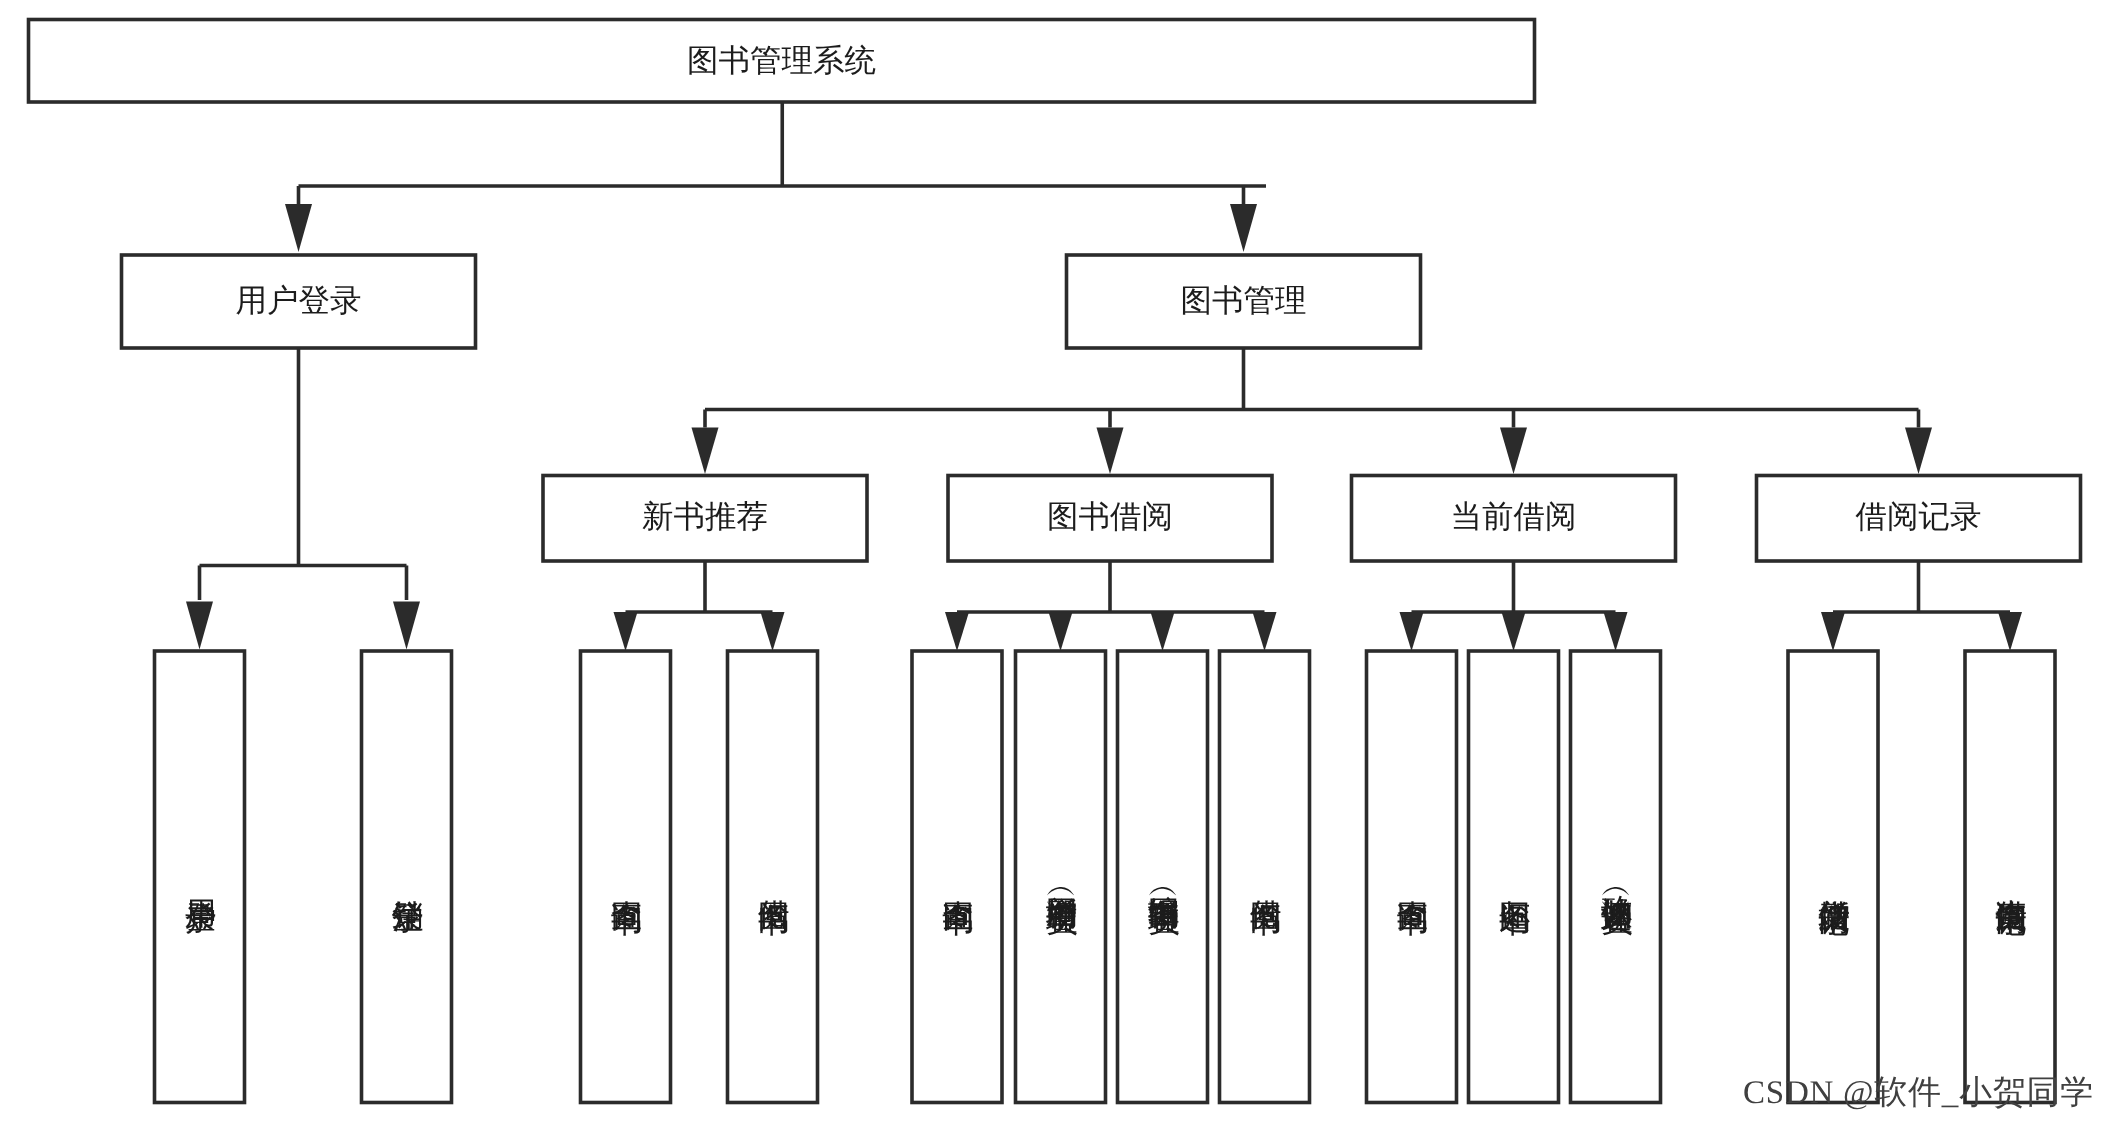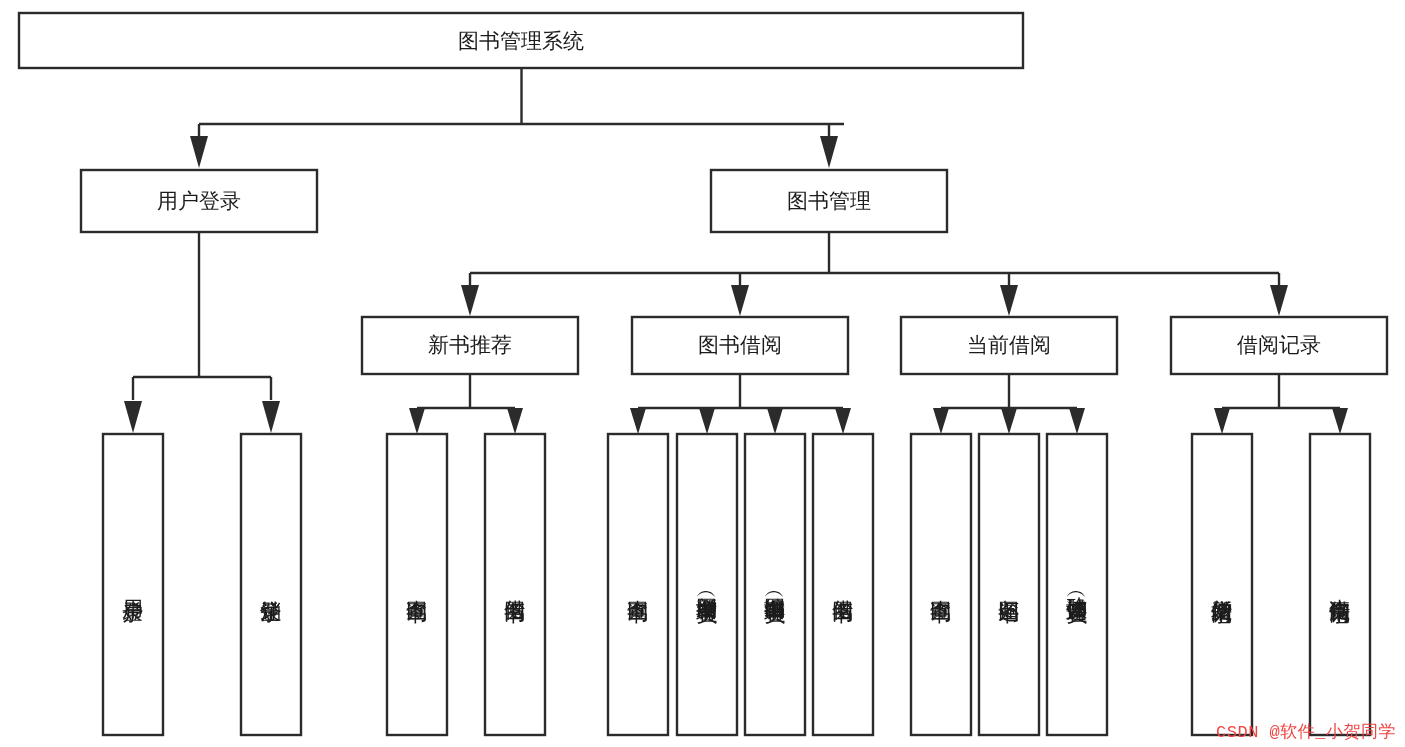--- a/index.html
+++ b/index.html
@@ -68,23 +68,23 @@
     line-height: 1.12;
     color: #1c1c1c;
     letter-spacing: 1px;
     white-space: nowrap;
     text-align: center;
   }
   .watermark {
     position: absolute;
     right: 8px;
     bottom: 4px;
-    font-family: Liberation Mono, monospace;
-    font-size: 17px;
-    color: #ef4444;
+    font-family: Liberation Serif, serif;
+    font-size: 22px;
+    color: #404040;
     letter-spacing: 0.5px;
     white-space: nowrap;
     user-select: none;
   }
 </style>
 </head>
 <body>
 
 <div id="diagram-root">
 

